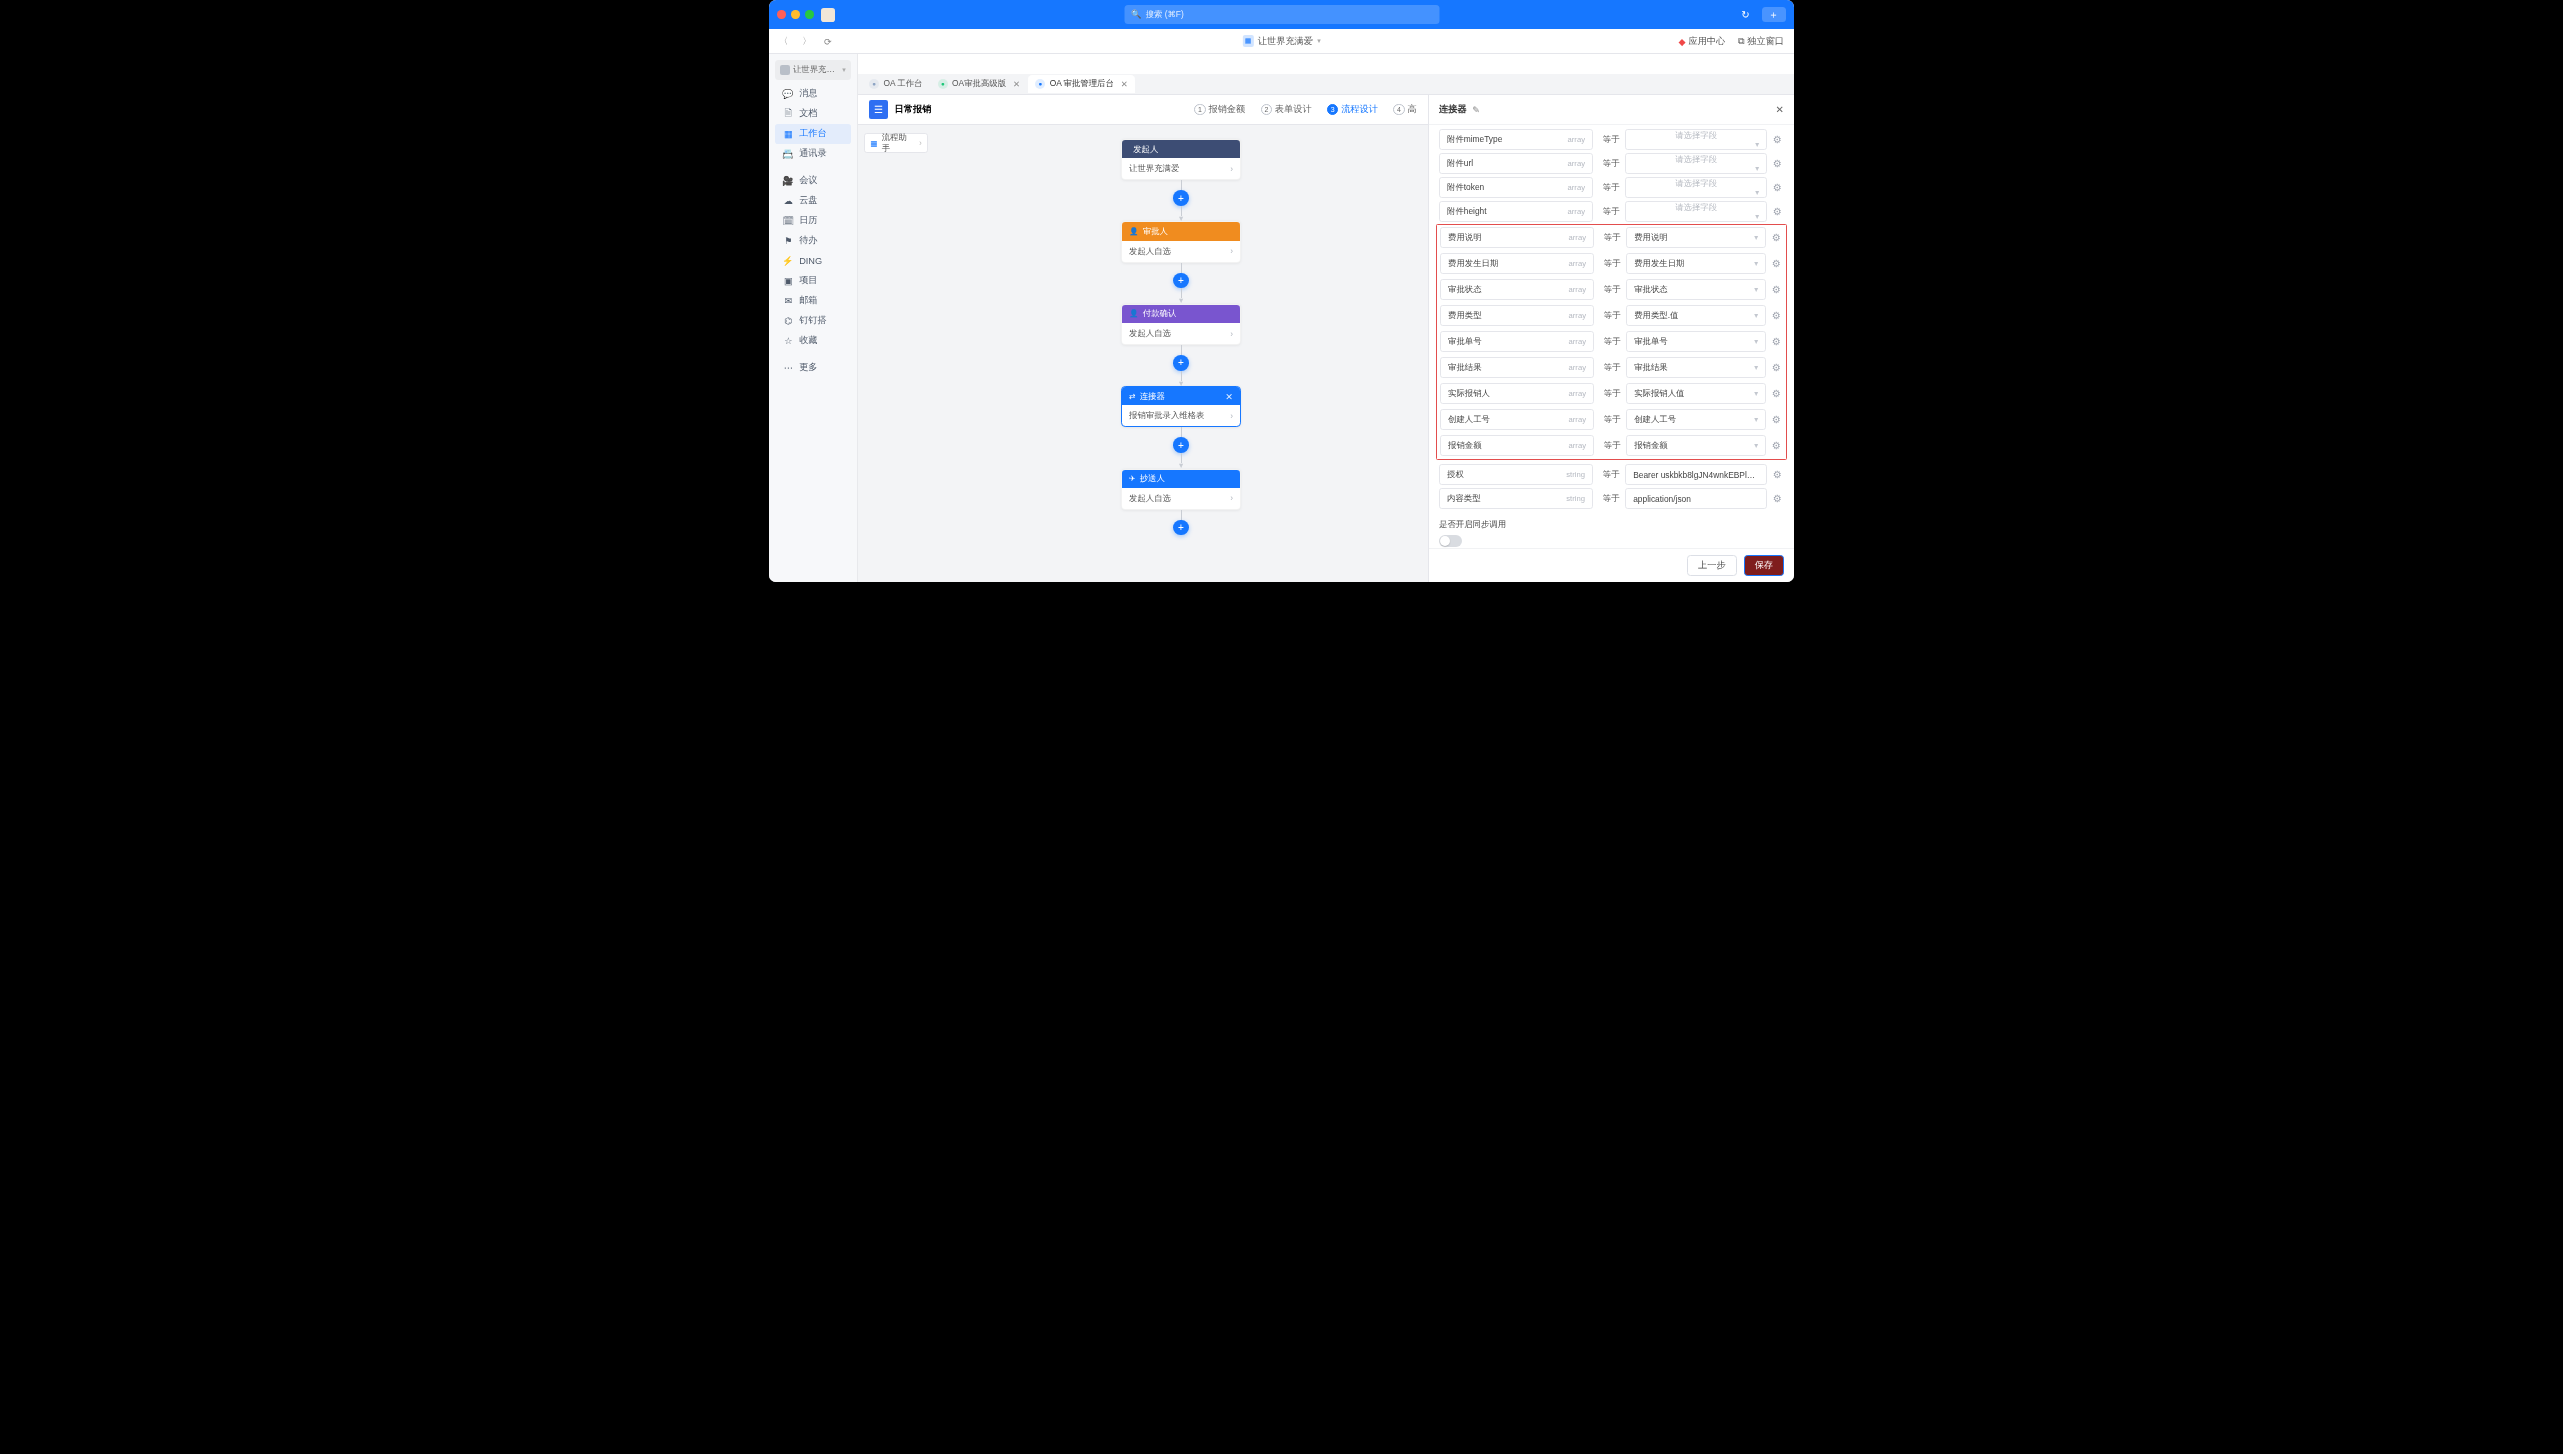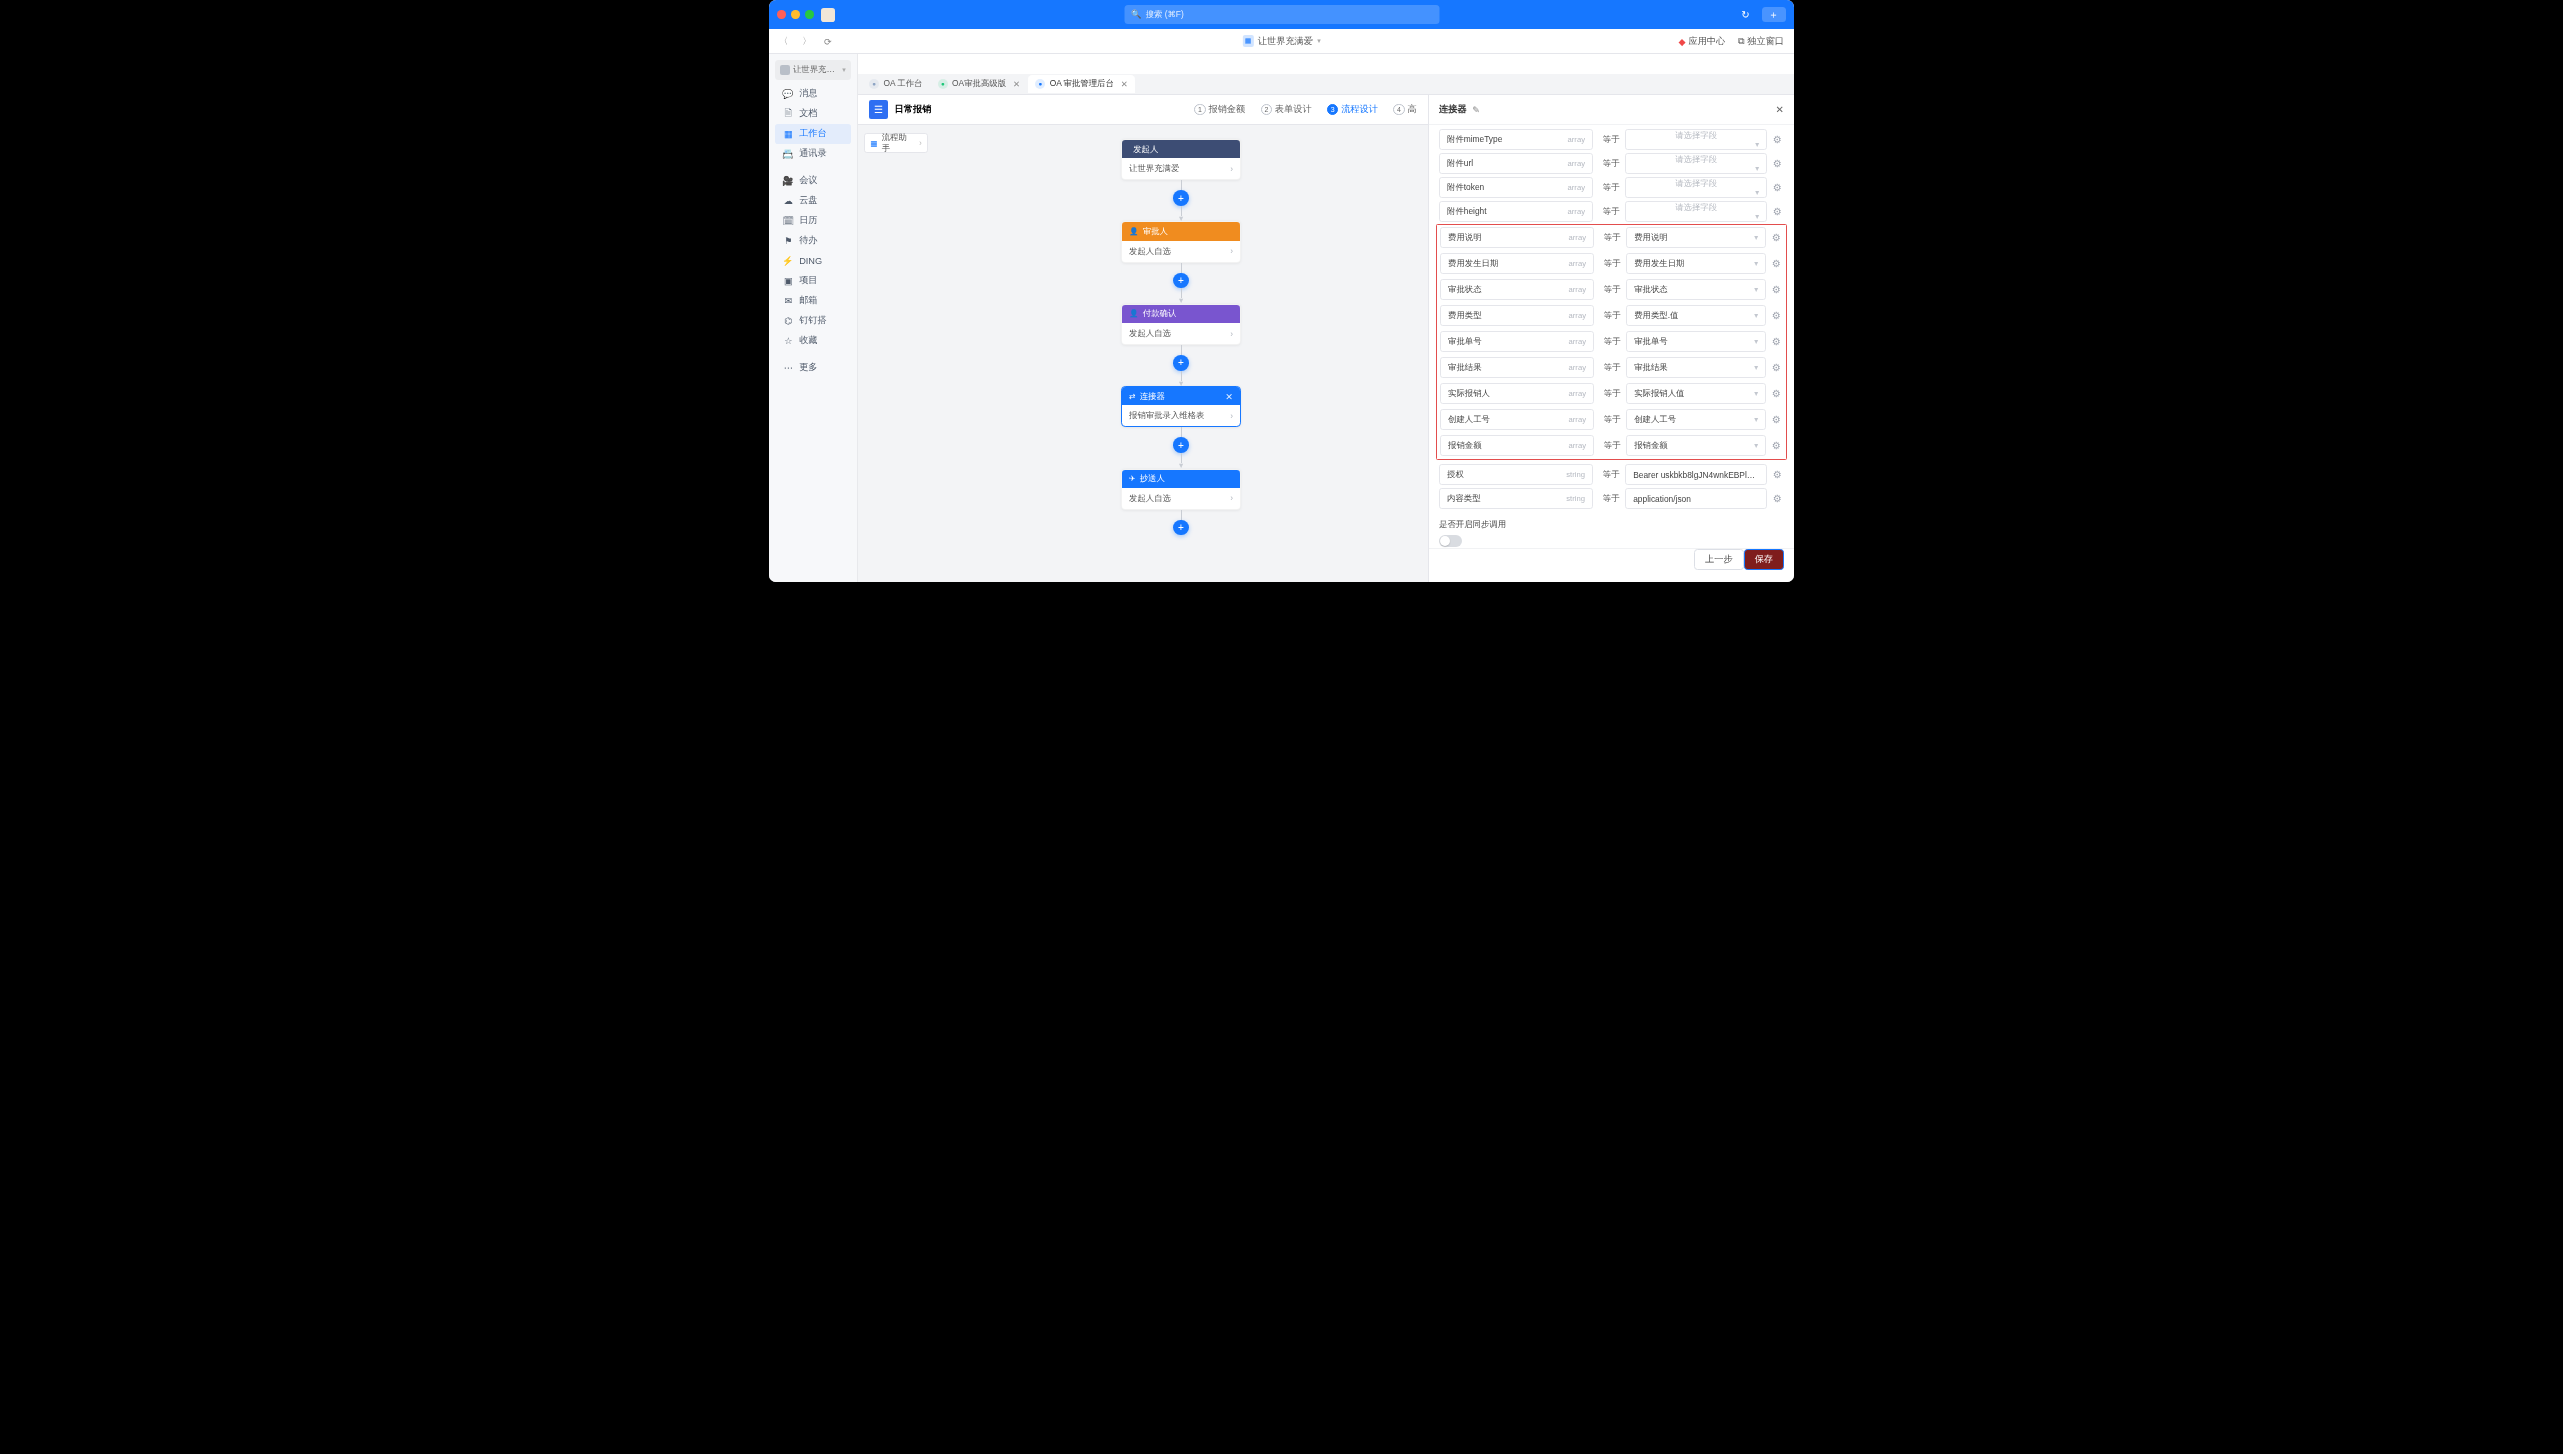--- a/index.html
+++ b/index.html
@@ -165,22 +165,22 @@
 .sync-row { margin-top: 10px; font-size: 8.4px; color: #444; }
 .toggle {
   width: 22.5px; height: 12.7px; background: #D9DCE1; border-radius: 6.3px; margin-top: 4.2px;
   position: relative; cursor: pointer;
 }
 .toggle::after {
   content: ""; position: absolute; width: 10px; height: 10px; background: #fff;
   border-radius: 50%; top: 1.4px; left: 1.4px; box-shadow: 0 0.7px 1.4px rgba(0,0,0,.2);
 }
 .rp-foot {
-  height: 34px; border-top: 0.7px solid #F1F2F4; display: flex; align-items: flex-start;
-  justify-content: flex-end; padding: 0 10px;
+  height: 34px; border-top: 0.7px solid #F1F2F4; display: flex; align-items: center;
+  justify-content: flex-end; gap: 7px; padding: 0 10px;
 }
 .btn {
   height: 21px; padding: 0 10px; border-radius: 3.5px; font-size: 9.2px;
   border: 0.7px solid #DCDFE6; background: #fff; color: #444; cursor: pointer;
 }
 .btn.primary { background: #7f1d1d; border-color: #1677FF; color: #fff; }
 </style>
 </head>
 <body>
 

